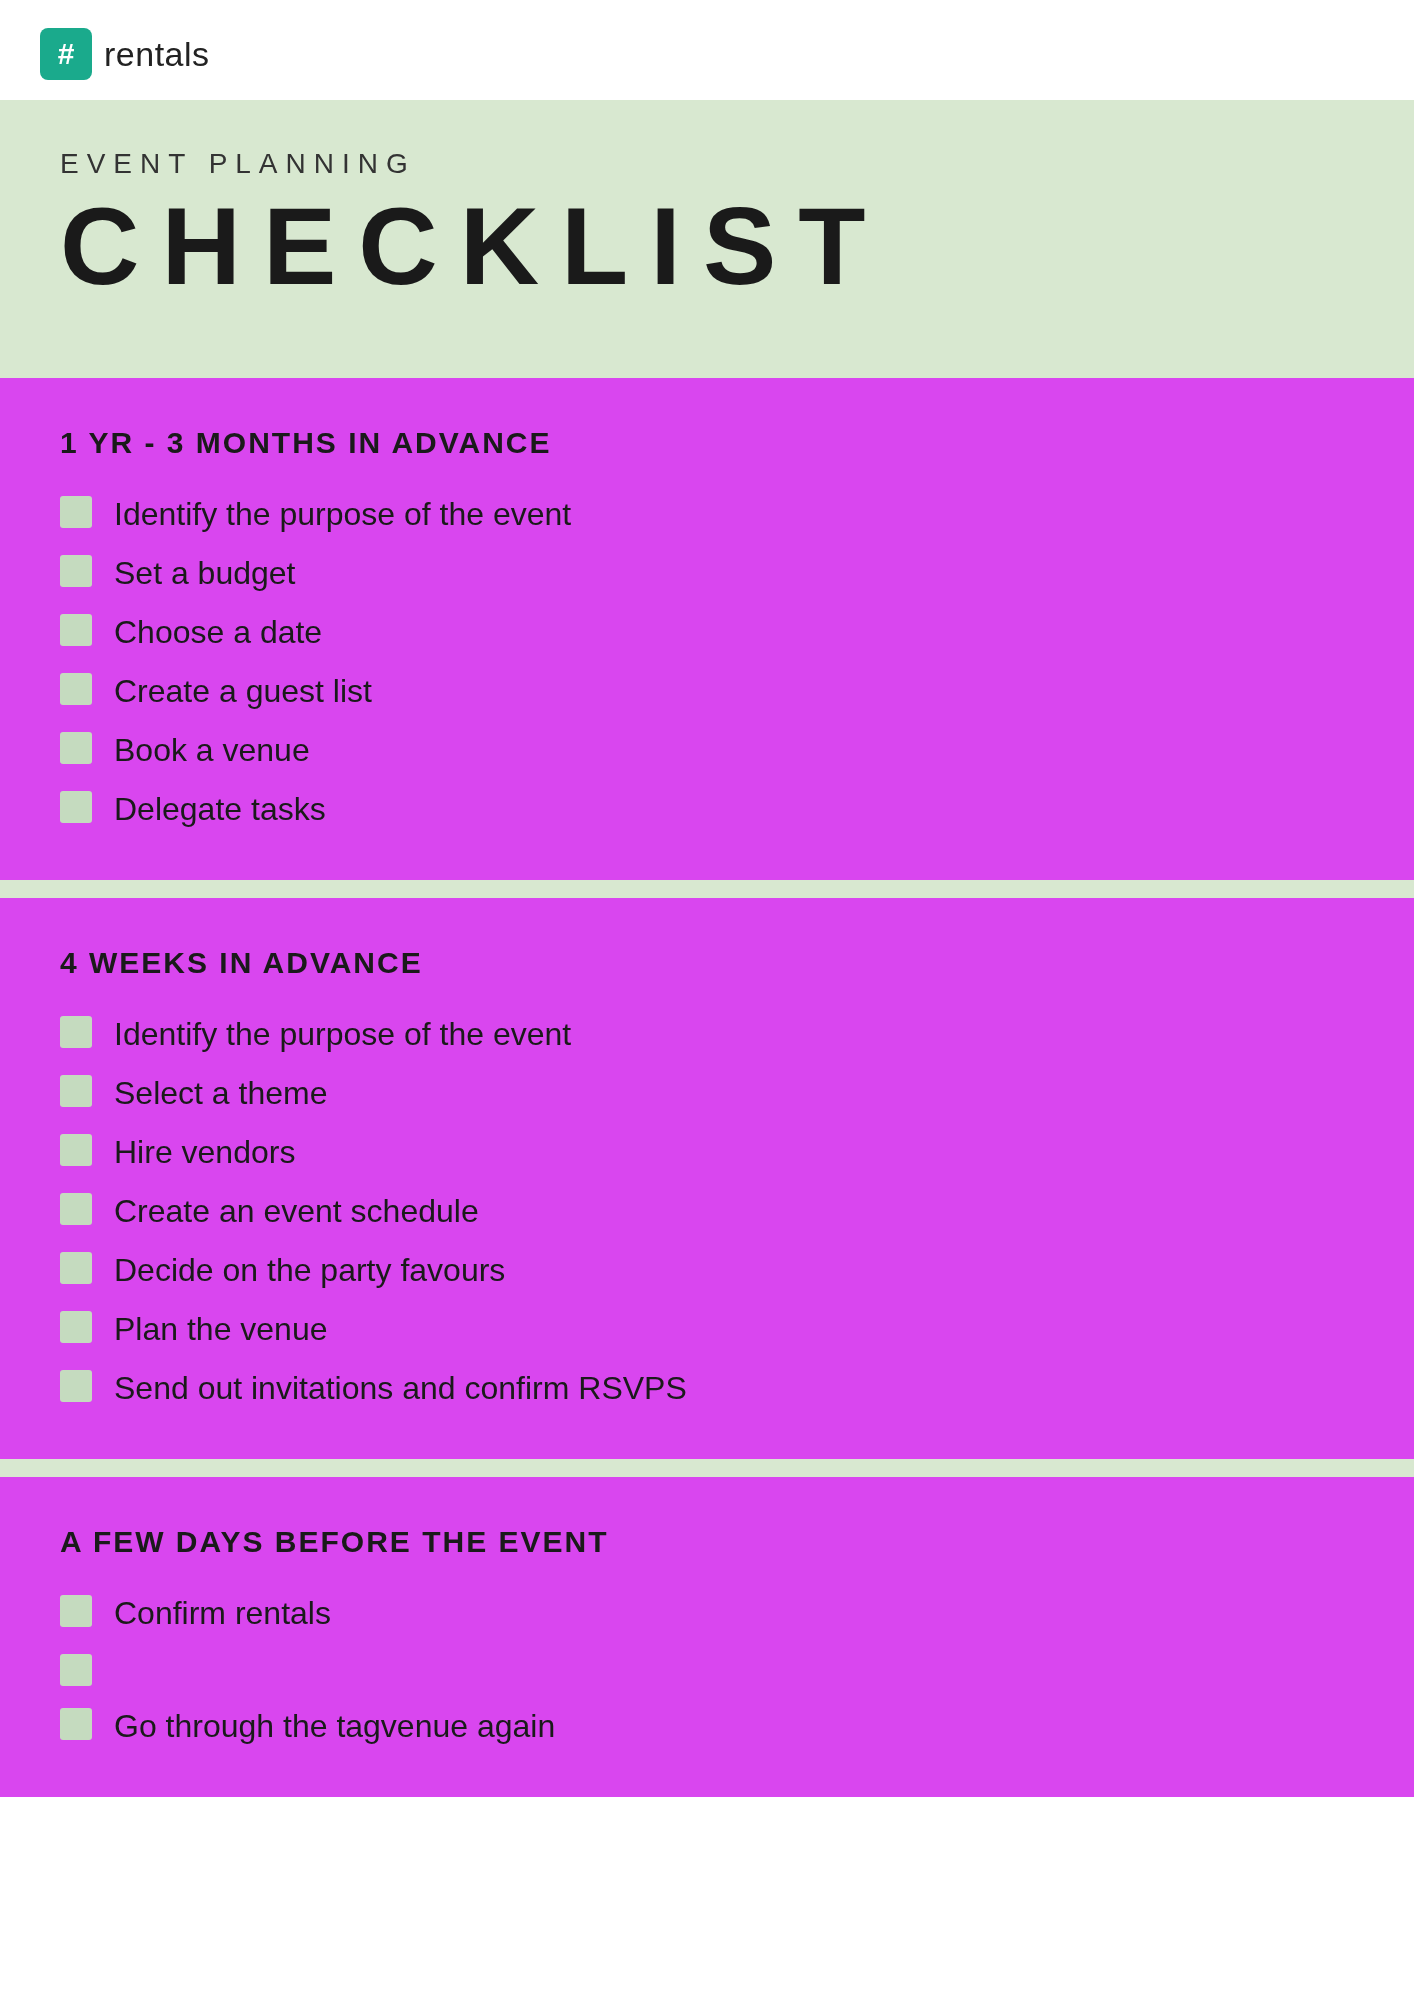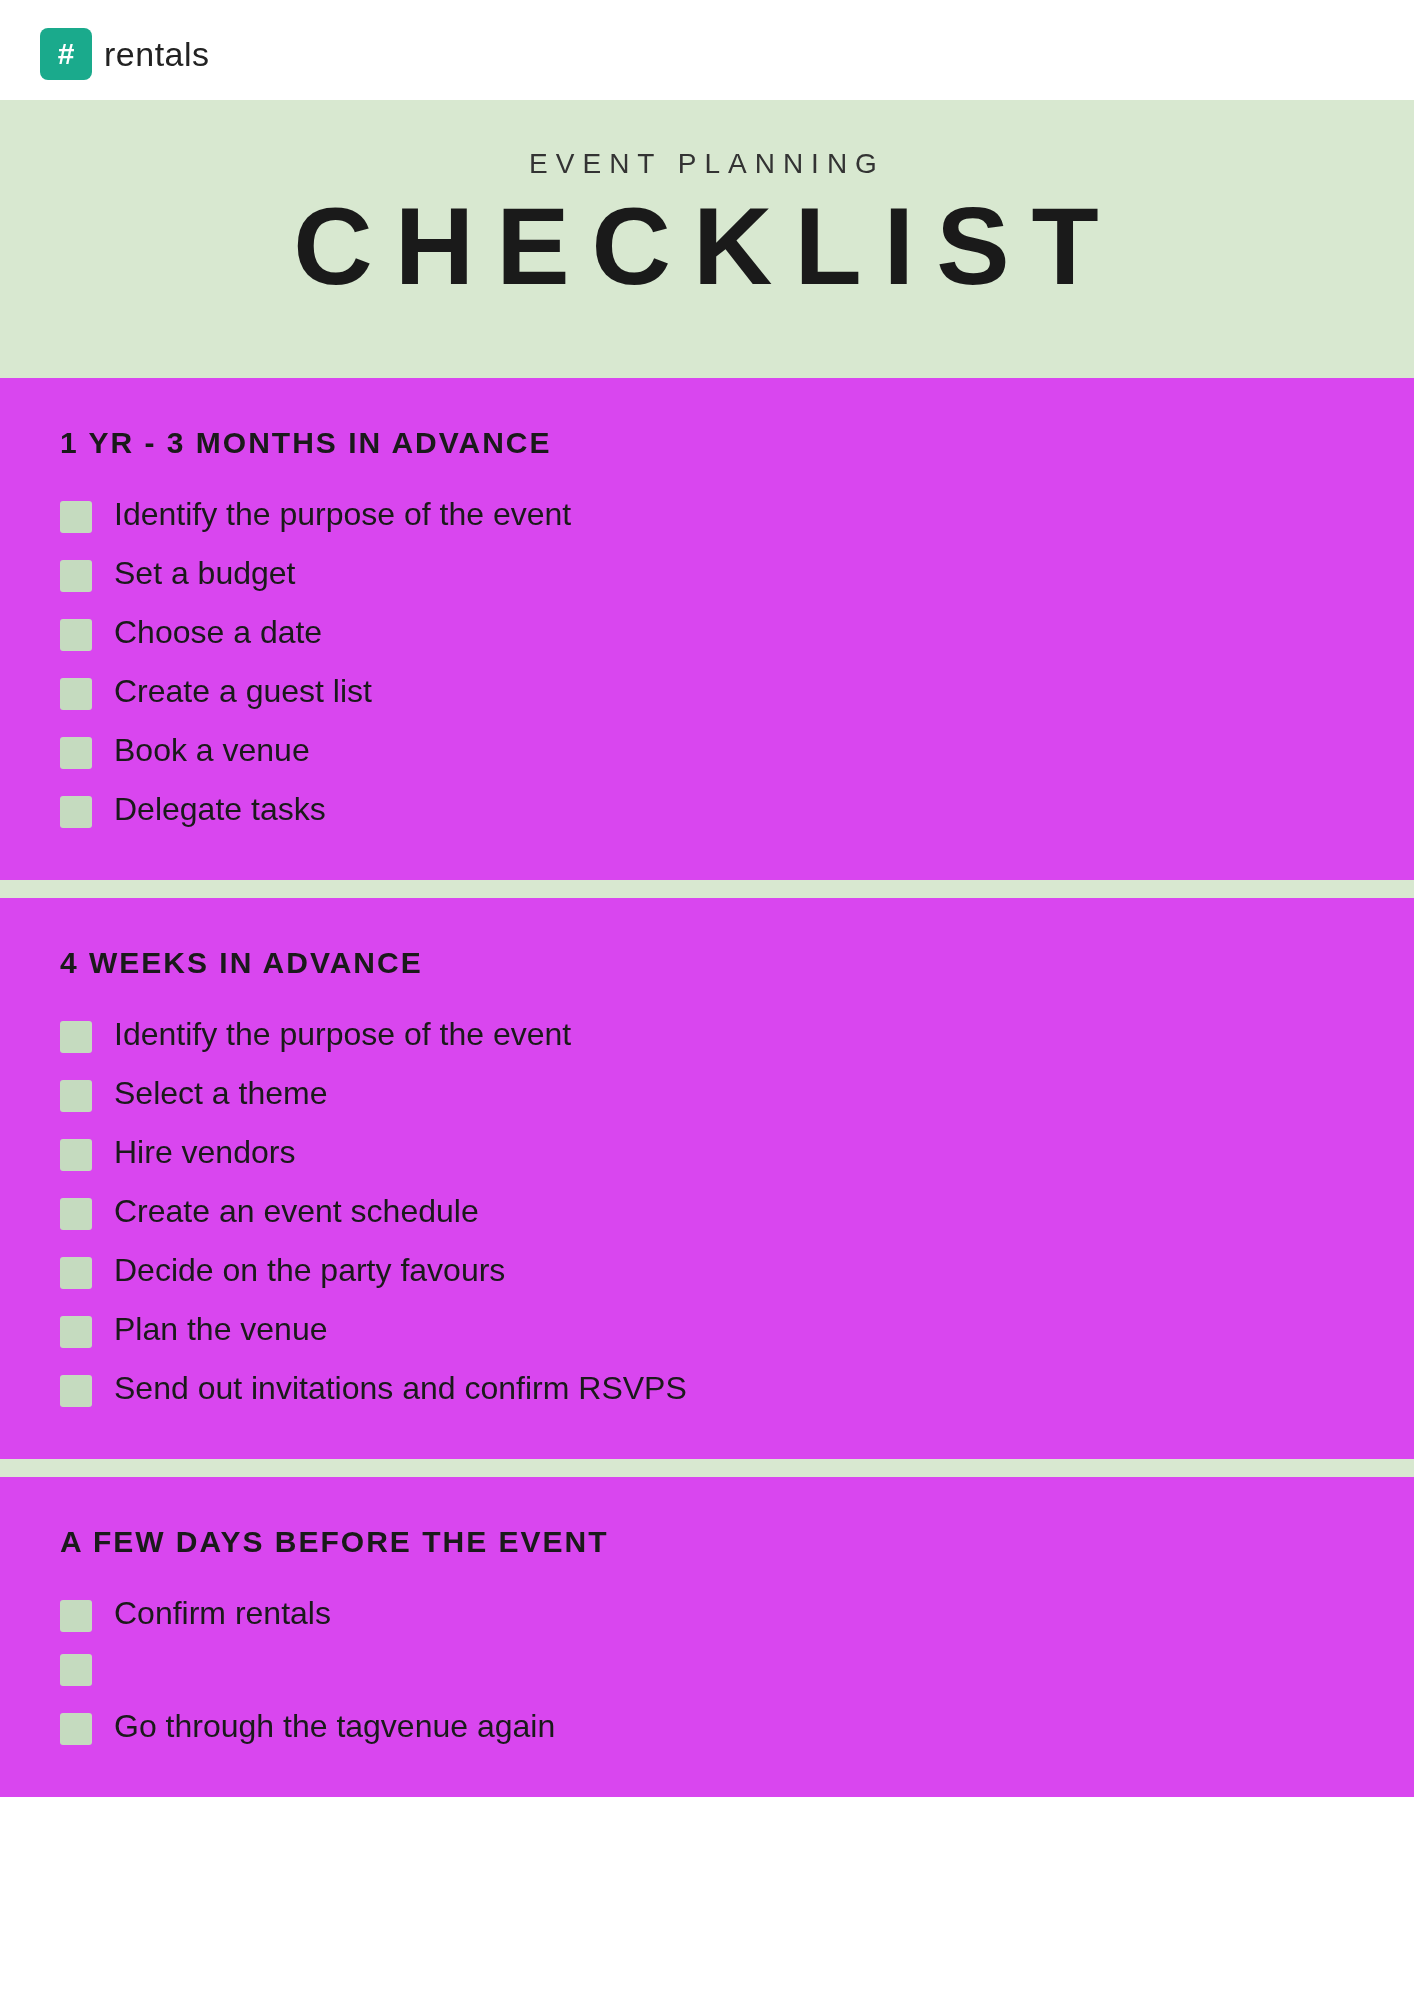--- a/index.html
+++ b/index.html
@@ -33,21 +33,20 @@
       font-size: 34px;
       font-weight: 400;
       color: #222222;
       letter-spacing: 0.5px;
     }
 
     
     .hero {
       background-color: #d8e8d0;
       padding: 48px 60px 56px 60px;
-      text-align: center;
     }
 
     .hero-subtitle {
       font-size: 28px;
       font-weight: 400;
       letter-spacing: 8px;
       color: #333333;
       text-transform: uppercase;
       margin-bottom: 8px;
     }
@@ -83,21 +82,21 @@
 
     .checklist {
       list-style: none;
       display: flex;
       flex-direction: column;
       gap: 22px;
     }
 
     .checklist-item {
       display: flex;
-      align-items: flex-end;
+      align-items: flex-start;
       gap: 22px;
     }
 
     .checkbox {
       width: 32px;
       height: 32px;
       background-color: #c5dbbf;
       border-radius: 3px;
       flex-shrink: 0;
     }

